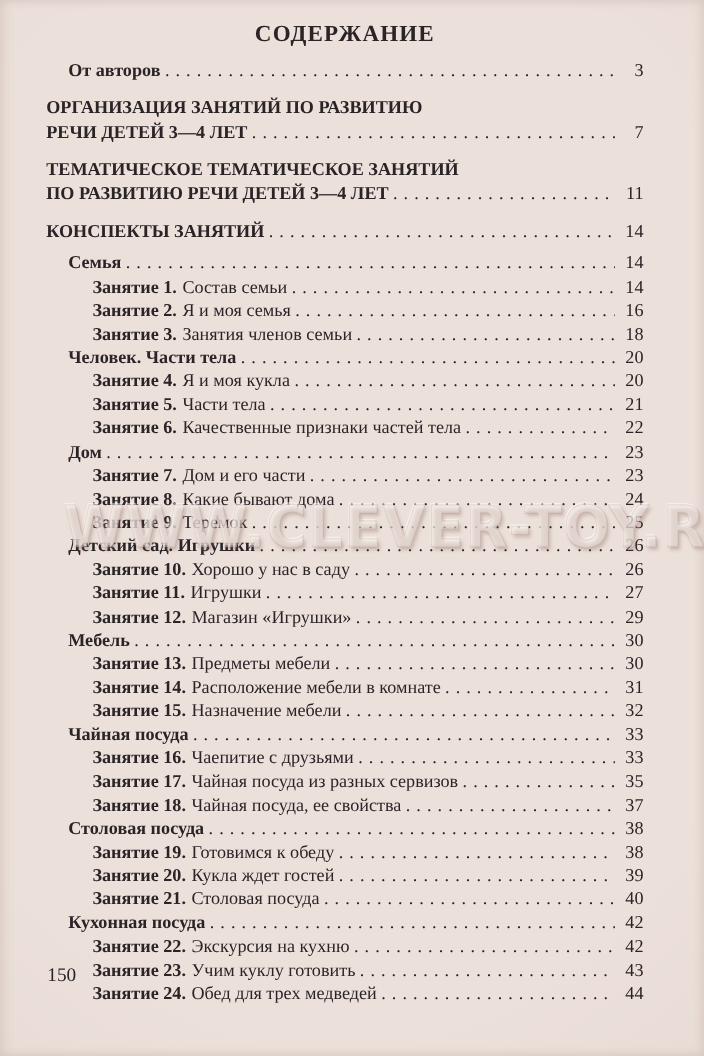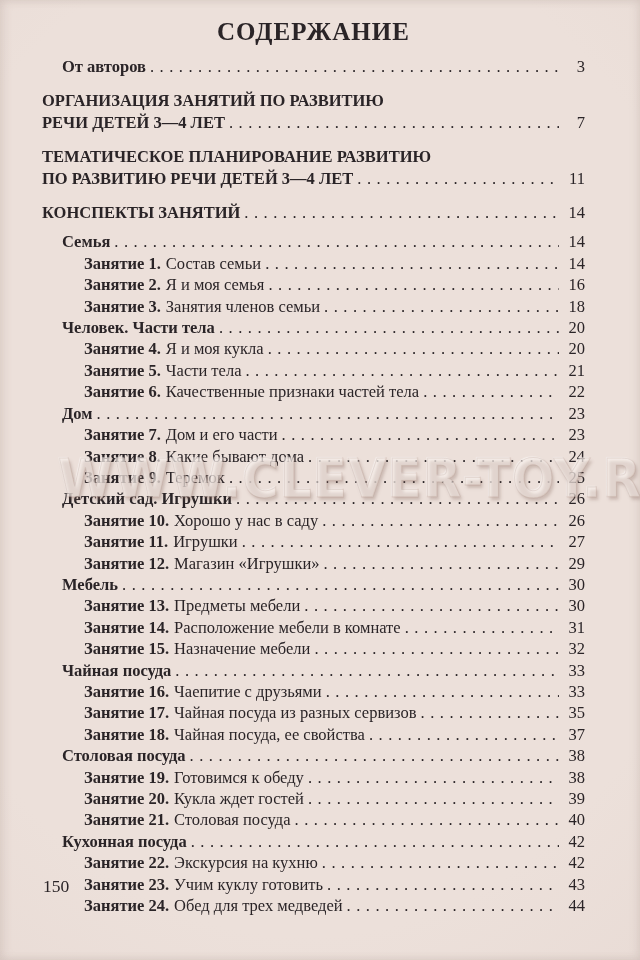--- a/index.html
+++ b/index.html
@@ -11,21 +11,21 @@
       radial-gradient(130% 105% at 48% 45%, #ece0da 50%, #e6d8d2 82%, #dbccc7 100%);
   }
   .page{
     position:absolute;inset:0;
     padding:8px 55px 0 42px;
     box-shadow:inset 4px 0 10px rgba(120,95,90,.12), inset -3px 0 8px rgba(120,95,90,.10);
   }
   h1.toc-title{
     margin:10px 0 0 0;
     text-align:center;
-    font-size:25px;
+    font-size:21px;
     font-weight:bold;
     letter-spacing:1px;
   }
   #toc{margin-top:0;}
   .row{
     display:flex;
     align-items:baseline;
     font-size:16.5px;
     line-height:21.4px;
     white-space:nowrap;
@@ -88,21 +88,21 @@
       </div>
       <div class="row chapter block-start">
         <span class="txt">ОРГАНИЗАЦИЯ ЗАНЯТИЙ ПО РАЗВИТИЮ</span>
       </div>
       <div class="row chapter block-end">
         <span class="txt">РЕЧИ ДЕТЕЙ 3—4 ЛЕТ</span>
         <span class="dots"></span>
         <span class="pagenum">7</span>
       </div>
       <div class="row chapter block-start">
-        <span class="txt">ТЕМАТИЧЕСКОЕ ПЛАНИРОВАНИЕ РАЗВИТИЮ</span>
+        <span class="txt">ТЕМАТИЧЕСКОЕ ТЕМАТИЧЕСКОЕ ЗАНЯТИЙ</span>
       </div>
       <div class="row chapter block-end">
         <span class="txt">ПО РАЗВИТИЮ РЕЧИ ДЕТЕЙ 3—4 ЛЕТ</span>
         <span class="dots"></span>
         <span class="pagenum">11</span>
       </div>
       <div class="row chapter block-start block-end">
         <span class="txt">КОНСПЕКТЫ ЗАНЯТИЙ</span>
         <span class="dots"></span>
         <span class="pagenum">14</span>

